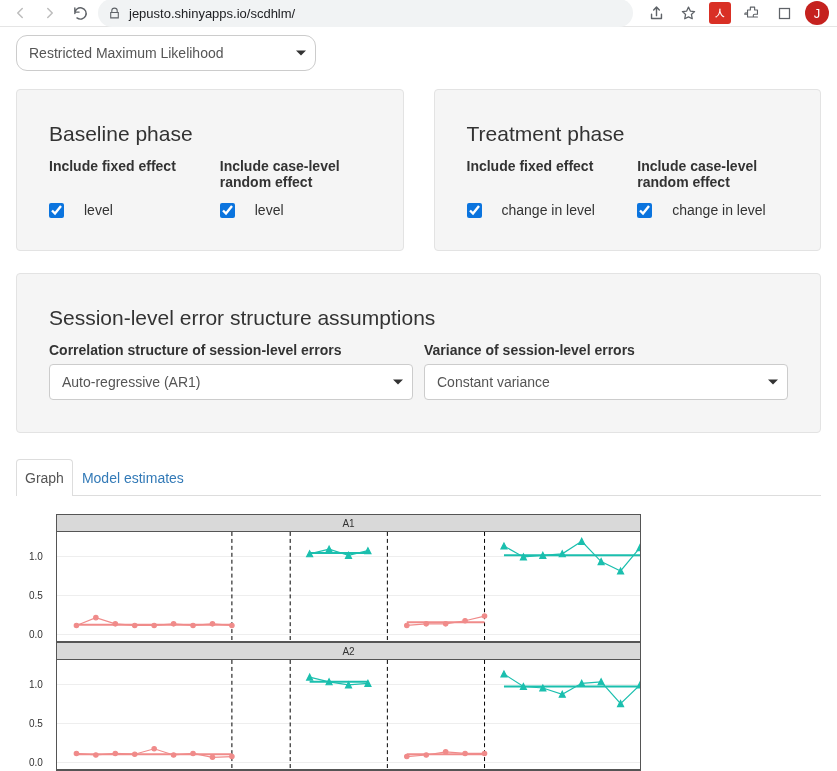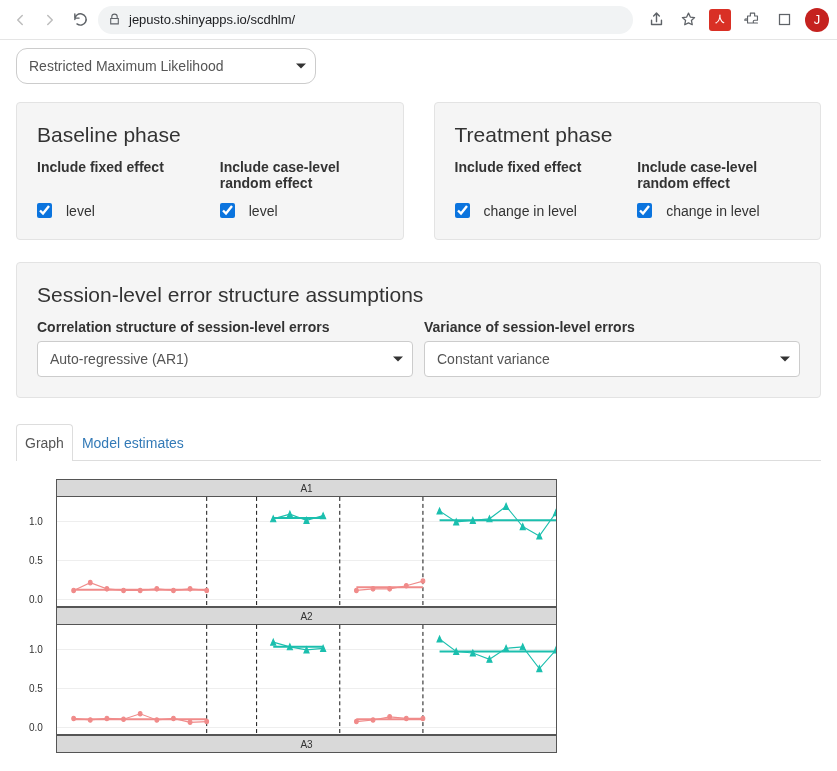--- a/index.html
+++ b/index.html
@@ -1,55 +1,55 @@
 <!DOCTYPE html>
 <html><head>
 <meta charset="utf-8">
 <style>
   * { box-sizing: border-box; margin: 0; padding: 0; }
   body { font-family: "Helvetica Neue", Helvetica, Arial, sans-serif; font-size: 14px; color: #333; width: 837px; background: #fff; }
   
-  .chrome { display: flex; align-items: center; height: 40px; padding: 0 8px; gap: 6px; background: #fff; border-bottom: 1px solid #e5e5e5; }
+  .chrome { display: flex; align-items: center; height: 27px; padding: 0 8px; gap: 6px; background: #fff; border-bottom: 1px solid #e5e5e5; }
   .chrome .navbtn { width: 24px; height: 24px; display: flex; align-items: center; justify-content: center; border-radius: 50%; color: #5f6368; }
   .chrome .navbtn.disabled { color: #bdbdbd; }
   .chrome .omnibox { flex: 1; height: 28px; border-radius: 14px; background: #f1f3f4; display: flex; align-items: center; padding: 0 10px; gap: 8px; color: #202124; font-size: 13px; }
   .chrome .omnibox .lock { color: #5f6368; display:flex; }
   .chrome .right { display: flex; align-items: center; gap: 10px; padding-left: 6px; }
   .chrome .iconbtn { width: 22px; height: 22px; display:flex; align-items:center; justify-content:center; color:#5f6368; }
   .chrome .pdf { width: 22px; height: 22px; background: #d93025; color:#fff; font-size:9px; font-weight:700; display:flex; align-items:center; justify-content:center; border-radius:3px; }
   .chrome .avatar { width: 24px; height: 24px; border-radius: 50%; background: #c5221f; color:#fff; font-size:13px; display:flex; align-items:center; justify-content:center; }
 
   .page { padding: 8px 16px 20px 16px; }
 
   .select-wrap { position: relative; display:inline-block; width: 300px; }
   .select-wrap select, .select-like { width: 100%; height: 36px; border: 1px solid #ccc; border-radius: 11px; background: #fff; padding: 0 28px 0 12px; font-size: 14px; color:#555; appearance:none; -webkit-appearance:none; }
   .select-wrap .caret, .sel-caret { position:absolute; right:10px; top:50%; transform:translateY(-50%); width:0; height:0; border-left:5px solid transparent; border-right:5px solid transparent; border-top:5px solid #333; pointer-events:none; }
 
   .row2 { display:flex; gap: 30px; margin-top: 18px; }
-  .well { flex:1; background:#f5f5f5; border:1px solid #e3e3e3; border-radius:4px; padding: 20px; }
+  .well { flex:1; background:#f5f5f5; border:1px solid #e3e3e3; border-radius:4px; padding: 32px; }
   .well h3 { font-size:21px; font-weight:500; color:#333; margin-bottom:12px; }
   .subcols { display:flex; gap:20px; }
   .subcols > div { flex:1; }
   .lbl { font-weight:700; font-size:14px; color:#333; display:block; margin-bottom:10px; min-height: 34px; }
-  .chk-row { display:flex; align-items:flex-start; gap:14px; font-size:14px; color:#333; }
+  .chk-row { display:flex; align-items:flex-end; gap:20px; font-size:14px; color:#333; }
   .chk-row input[type=checkbox] { width:15px; height:15px; accent-color:#0b74de; }
 
   .well.full { margin-top: 22px; }
   .well.full .cols { display:flex; gap:11px; }
   .well.full .cols > div { flex:1; }
   .sel2 { position:relative; }
   .sel2 select { width:100%; height:36px; border:1px solid #ccc; border-radius:4px; background:#fff; padding:0 28px 0 12px; font-size:14px; color:#555; appearance:none; -webkit-appearance:none; }
 
   .tabs { margin-top: 26px; }
   .tabs .tablist { display:flex; border-bottom:1px solid #ddd; }
   .tabs .tab { padding: 10px 8px; font-size:14px; color:#337ab7; cursor:pointer; border:1px solid transparent; border-bottom:none; margin-bottom:-1px; border-top-left-radius:4px; border-top-right-radius:4px; }
   .tabs .tab.active { color:#555; background:#fff; border-color:#ddd #ddd #fff #ddd; }
 
   .plotwrap { padding: 18px 0 0 40px; }
-  .facet { width: 501px; text-align: right; }
+  .facet { width: 585px; text-align: right; }
   .strip { height:18px; background:#d9d9d9; border:1px solid #555; display:flex; align-items:center; justify-content:center; font-size:10px; color:#333; }
   .panel { height: 110px; border-left:1px solid #555; border-right:1px solid #555; border-bottom:1px solid #555; position:relative; background:#fff; }
   .ytick { position:absolute; left:-28px; font-size:10px; color:#333; transform:translateY(-50%); }
   .gridline { position:absolute; left:0; right:0; border-top:1px solid #eee; }
   svg.chart { position:absolute; inset:0; width:100%; height:100%; }
   .vline { stroke:#000; stroke-width:1; stroke-dasharray:4 3; }
   .series-b { stroke:#f08b8a; fill:#f08b8a; stroke-width:1.2; }
   .series-t { stroke:#1bbfae; fill:#1bbfae; stroke-width:1.2; }
   .series-b-line { stroke:#f08b8a; stroke-width:1.2; fill:none; }
   .series-t-line { stroke:#1bbfae; stroke-width:1.2; fill:none; }

